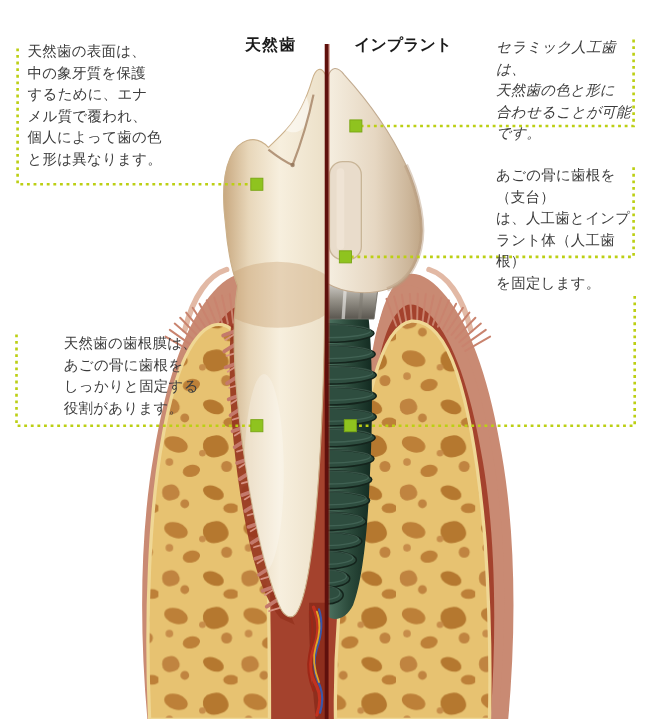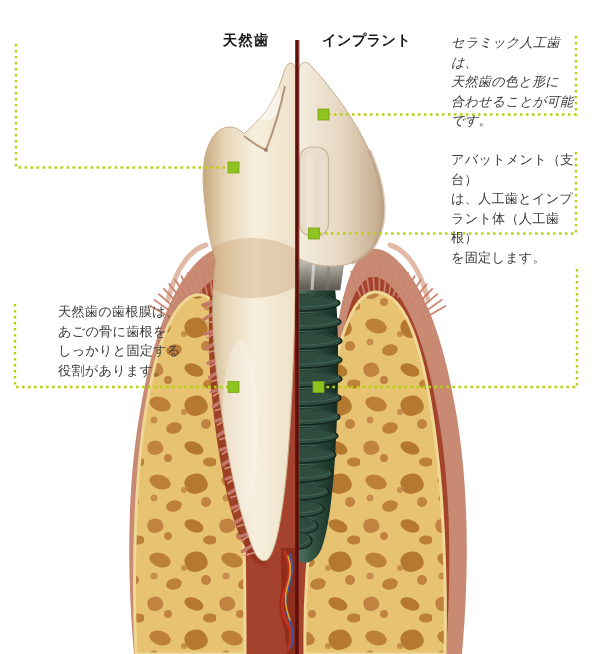--- a/index.html
+++ b/index.html
@@ -272,25 +272,31 @@
       <rect class="sq" x="318" y="109" width="11" height="11"></rect>
       <rect class="sq" x="308.5" y="228" width="11" height="11"></rect>
       <rect class="sq" x="228" y="381.5" width="11" height="11"></rect>
       <rect class="sq" x="313" y="381.5" width="11" height="11"></rect>
     </g>
   </svg>
 
   <div class="side-label left">天然歯</div>
   <div class="side-label right">インプラント</div>
 
+  <div class="note l1">天然歯の表面は、
+中の象牙質を保護
+するために、エナ
+メル質で覆われ、
+個人によって歯の色
+と形は異なります。</div>
   <div class="note l2">天然歯の歯根膜は、
 あごの骨に歯根を
 しっかりと固定する
 役割があります。</div>
   <div class="note r1">セラミック人工歯は、
 天然歯の色と形に
 合わせることが可能
 です。</div>
-  <div class="note r2">アバットメント（支台）
+  <div class="note r2">あごの骨に歯根を（支台）
 は、人工歯とインプ
 ラント体（人工歯根）
 を固定します。</div>
 </div>
 
 </body></html>

